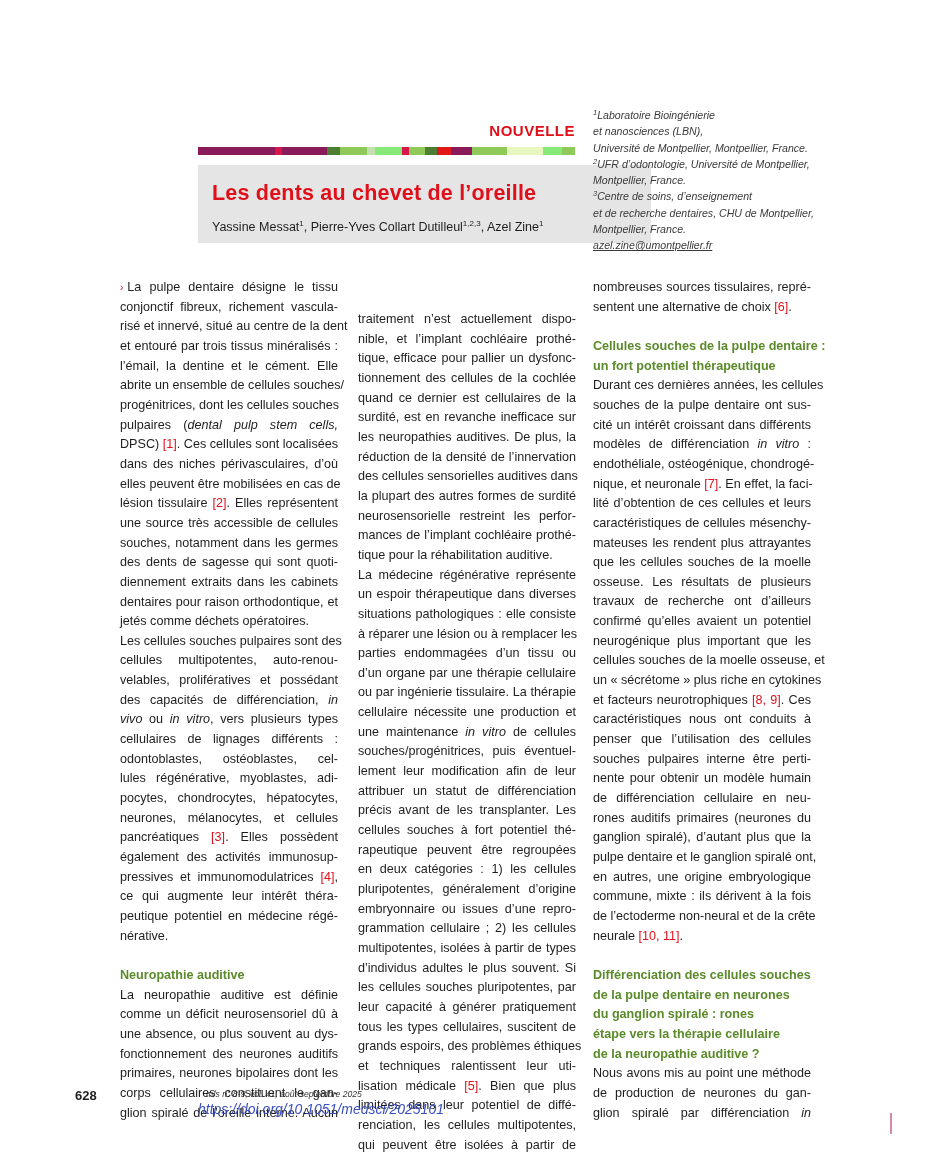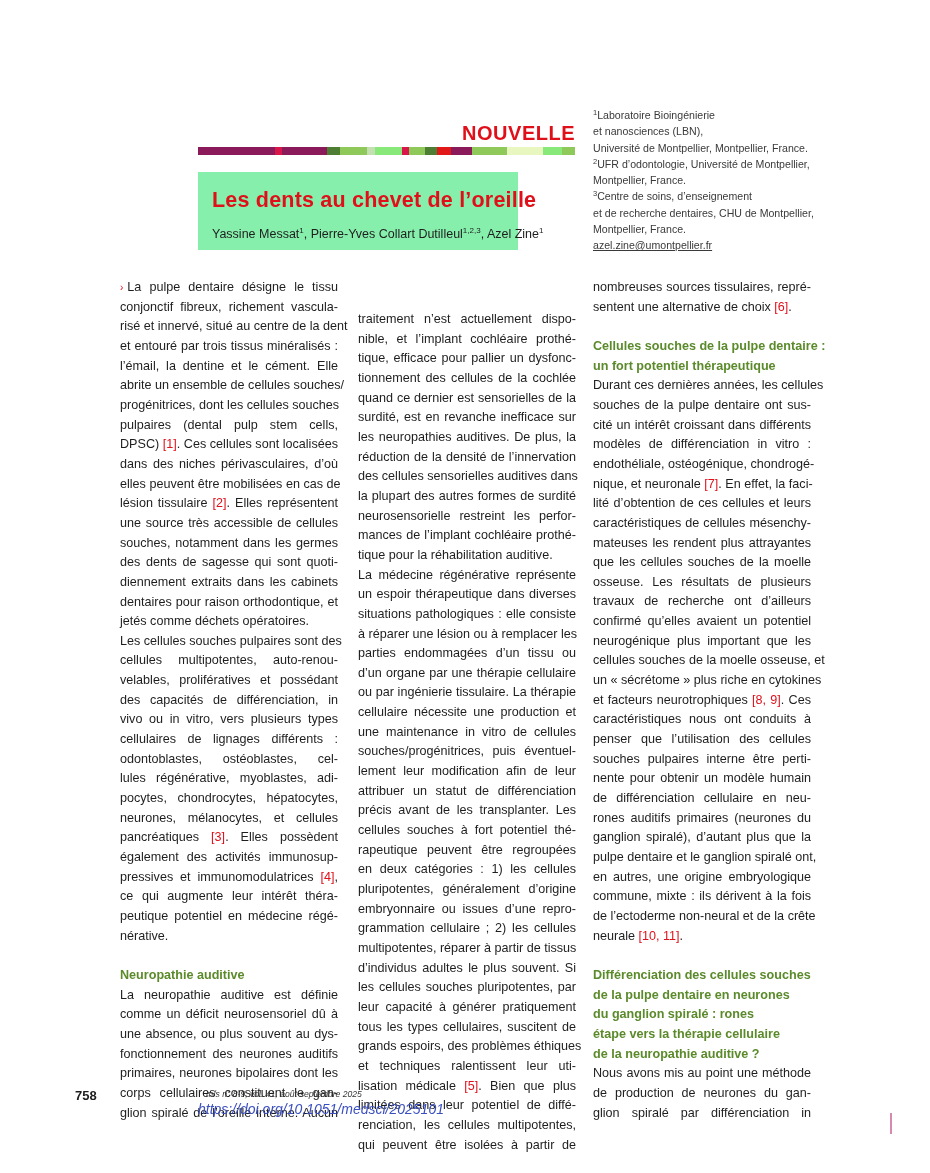--- a/index.html
+++ b/index.html
@@ -1,40 +1,40 @@
 <!DOCTYPE html>
 <html><head>
 <meta charset="utf-8">
 <style>
   html, body { margin: 0; padding: 0; background: #ffffff; }
   body { width: 930px; height: 1173px; position: relative; overflow: hidden;
          font-family: "DejaVu Sans", sans-serif; color: #1e1e1e; }
   .rubric { position: absolute; left: 198px; width: 377px; top: 122px; text-align: right;
-            font-family: "Liberation Sans", sans-serif; font-weight: bold; font-size: 20px;
+            font-family: "Liberation Sans", sans-serif; font-weight: bold; font-size: 15px;
             letter-spacing: 0.5px; color: #e0101a; }
   .colorbar { position: absolute; left: 198px; top: 147px; width: 377px; height: 8px; display: flex; }
   .colorbar span { display: block; height: 100%; }
-  .title-box { position: absolute; left: 198px; top: 172px; width: 320px; height: 78px; background: #86efac; }
+  .title-box { position: absolute; left: 198px; top: 165px; width: 453px; height: 78px; background: #e5e5e5; }
   .title { position: absolute; left: 14px; top: 16px; margin: 0; font-family: "Liberation Sans", sans-serif;
            font-weight: bold; font-size: 21.5px; color: #e0101a; letter-spacing: 0.2px; white-space: nowrap; }
   .authors { position: absolute; left: 14px; top: 47px; font-family: "Liberation Sans", sans-serif;
              font-size: 12.5px; color: #1e1e1e; white-space: nowrap; margin-top: 8px; }
   .authors sup { font-size: 8px; vertical-align: 5px; line-height: 0; }
   .affil { position: absolute; left: 593px; top: 107px; width: 240px; font-family: "Liberation Sans", sans-serif;
-           font-size: 10.6px; line-height: 16.3px; color: #3a3a3a; }
+           font-size: 10.6px; line-height: 16.3px; color: #3a3a3a; font-style: italic; }
   .affil div { white-space: nowrap; }
   .affil sup { font-size: 7.5px; vertical-align: 4px; line-height: 0; }
   .affil a { color: #3a3a3a; text-decoration: underline; }
   .col { position: absolute; top: 278px; width: 218px; font-family: "Liberation Sans", sans-serif;
          font-size: 12.6px; line-height: 19.65px; color: #1e1e1e; }
   .col1 { left: 120px; } .col2 { left: 358px; margin-top: 32px; } .col3 { left: 593px; }
   .line { display: block; white-space: nowrap; text-align: justify; text-align-last: justify; }
   .line.last { text-align-last: left; }
   .ref { color: #e0101a; }
-  .it { }
+  .it { font-style: italic; }
   .h { color: #5a8a2a; font-weight: bold; display: block; white-space: nowrap; }
   .gap { height: 19.65px; }
   .bullet { color: #e0101a; font-size: 10px; margin-right: 4px; }
   .folio { position: absolute; left: 75px; top: 1088px; font-family: "Liberation Sans", sans-serif;
            font-weight: bold; font-size: 13px; color: #1e1e1e; }
   .journal { position: absolute; left: 198px; top: 1089px; font-family: "Liberation Sans", sans-serif;
              font-style: italic; font-size: 8.6px; color: #333; white-space: nowrap; padding-left: 8px; }
   .doi { position: absolute; left: 198px; top: 1101px; font-family: "Liberation Sans", sans-serif;
          font-style: italic; font-size: 14px; color: #3a4fc0; white-space: nowrap; }
   .edge-mark { position: absolute; left: 890px; top: 1113px; width: 2px; height: 21px; background: #d68ab0; }
@@ -127,21 +127,21 @@
   <span class="line">primaires, neurones bipolaires dont les</span>
   <span class="line">corps cellulaires constituent le gan-</span>
   <span class="line">glion spiralé de l’oreille interne. Aucun</span>
 </div>
 
 <div class="col col2">
   <span class="line">traitement n’est actuellement dispo-</span>
   <span class="line">nible, et l’implant cochléaire prothé-</span>
   <span class="line">tique, efficace pour pallier un dysfonc-</span>
   <span class="line">tionnement des cellules de la cochlée</span>
-  <span class="line">quand ce dernier est sensorielles de la</span>
+  <span class="line">quand ce dernier est cellulaires de la</span>
   <span class="line">surdité, est en revanche inefficace sur</span>
   <span class="line">les neuropathies auditives. De plus, la</span>
   <span class="line">réduction de la densité de l’innervation</span>
   <span class="line">des cellules sensorielles auditives dans</span>
   <span class="line">la plupart des autres formes de surdité</span>
   <span class="line">neurosensorielle restreint les perfor-</span>
   <span class="line">mances de l’implant cochléaire prothé-</span>
   <span class="line last">tique pour la réhabilitation auditive.</span>
 
   <span class="line">La médecine régénérative représente</span>
@@ -156,21 +156,21 @@
   <span class="line">souches/progénitrices, puis éventuel-</span>
   <span class="line">lement leur modification afin de leur</span>
   <span class="line">attribuer un statut de différenciation</span>
   <span class="line">précis avant de les transplanter. Les</span>
   <span class="line">cellules souches à fort potentiel thé-</span>
   <span class="line">rapeutique peuvent être regroupées</span>
   <span class="line">en deux catégories : 1) les cellules</span>
   <span class="line">pluripotentes, généralement d’origine</span>
   <span class="line">embryonnaire ou issues d’une repro-</span>
   <span class="line">grammation cellulaire ; 2) les cellules</span>
-  <span class="line">multipotentes, réparer à partir de tissus</span>
+  <span class="line">multipotentes, isolées à partir de types</span>
   <span class="line">d’individus adultes le plus souvent. Si</span>
   <span class="line">les cellules souches pluripotentes, par</span>
   <span class="line">leur capacité à générer pratiquement</span>
   <span class="line">tous les types cellulaires, suscitent de</span>
   <span class="line">grands espoirs, des problèmes éthiques</span>
   <span class="line">et techniques ralentissent leur uti-</span>
   <span class="line"><span>lisation médicale </span><a class="ref">[5]</a><span>. Bien que plus</span></span>
   <span class="line">limitées dans leur potentiel de diffé-</span>
   <span class="line">renciation, les cellules multipotentes,</span>
   <span class="line">qui peuvent être isolées à partir de</span>
@@ -215,16 +215,16 @@
   <span class="h">Différenciation des cellules souches</span>
   <span class="h">de la pulpe dentaire en neurones</span>
   <span class="h">du ganglion spiralé : rones</span>
   <span class="h">étape vers la thérapie cellulaire</span>
   <span class="h">de la neuropathie auditive ?</span>
   <span class="line">Nous avons mis au point une méthode</span>
   <span class="line">de production de neurones du gan-</span>
   <span class="line"><span>glion spiralé par différenciation </span><span class="it">in</span></span>
 </div>
 
-<div class="folio">758</div>
+<div class="folio">628</div>
 <div class="journal">m/s n° 8-9, vol. 41, août-septembre 2025</div>
 <a class="doi">https://doi.org/10.1051/medsci/2025101</a>
 <div class="edge-mark"></div>
 
 </body></html>

